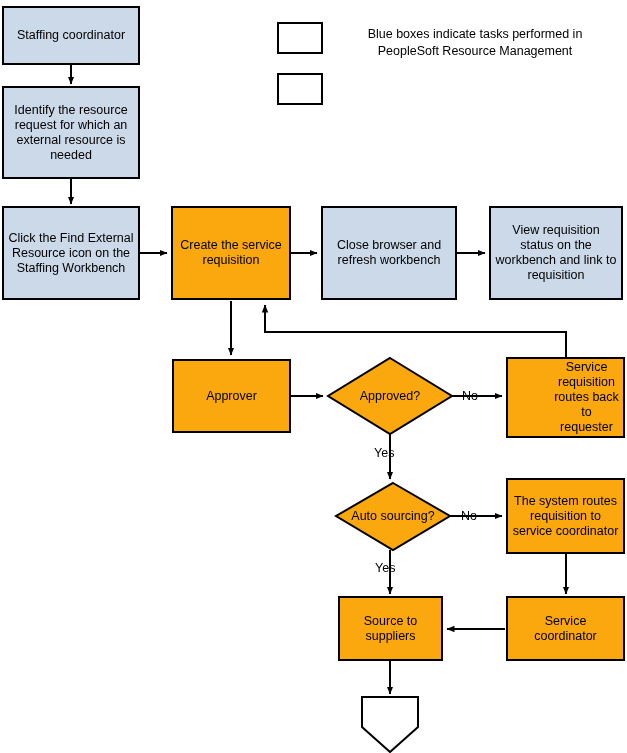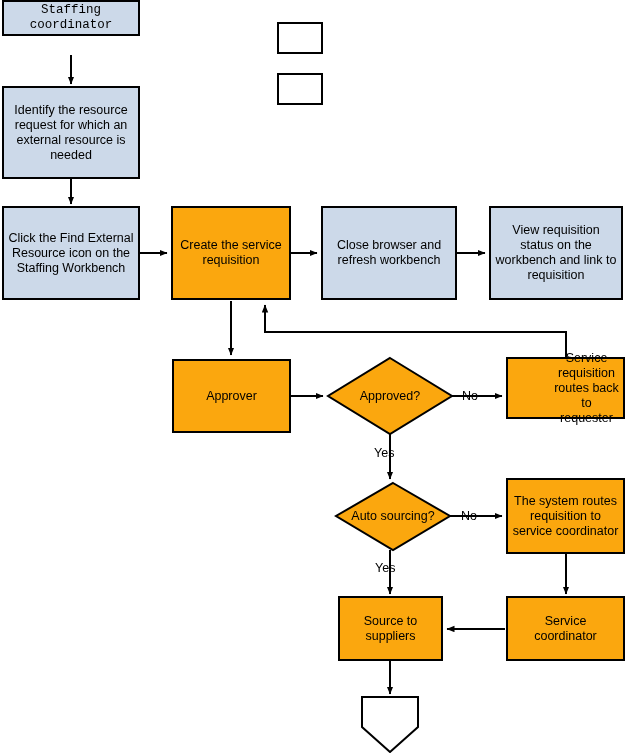--- a/index.html
+++ b/index.html
@@ -133,26 +133,30 @@
       <line x1="390" y1="661" x2="390" y2="694" marker-end="url(#arrow)"></line>
     </g>
 
     <polygon points="390,358 452,396 390,434 328,396" fill="#fba70e" stroke="#000000" stroke-width="2"></polygon>
     <polygon points="393,483 450,516 393,550 336,516" fill="#fba70e" stroke="#000000" stroke-width="2"></polygon>
 
     <polygon points="362,697 418,697 418,727 390,752 362,727" fill="#ffffff" stroke="#000000" stroke-width="2"></polygon>
   </svg>
 
   <div class="legend-swatch blue" style="left:277px; top:22px;"></div>
+  <div class="legend-text" style="left:335px; top:26px; width:280px;">
+    <div>Blue boxes indicate tasks performed in</div>
+    <div>PeopleSoft Resource Management</div>
+  </div>
 
   <div class="legend-swatch orange" style="left:277px; top:73px;"></div>
   <div class="legend-text" style="left:330px; top:75px; width:290px;">
   </div>
 
-  <div class="node blue" style="left:2px; top:0; width:138px; height:36px;font-family:Liberation Mono, monospace;">
+  <div class="node blue" style="left:2px; top:6px; width:138px; height:59px;">
     <span>Staffing coordinator</span>
   </div>
 
   <div class="node blue" style="left:2px; top:86px; width:138px; height:93px;">
     <span>Identify the resource request for which an external resource is needed</span>
   </div>
 
   <div class="node blue" style="left:2px; top:206px; width:138px; height:94px;">
     <span>Click the Find External Resource icon on the Staffing Workbench</span>
   </div>
@@ -170,21 +174,21 @@
   </div>
 
   <div class="node orange" style="left:172px; top:359px; width:119px; height:74px;">
     <span>Approver</span>
   </div>
 
   <div class="diamond-wrap" style="left:328px; top:358px; width:124px; height:76px;">
     <div class="diamond-label">Approved?</div>
   </div>
 
-  <div class="node orange" style="left:506px; top:357px; width:119px; height:62px;padding-left:46px;">
+  <div class="node orange" style="left:506px; top:357px; width:119px; height:81px;padding-left:46px;">
     <span>Service requisition routes back to requester</span>
   </div>
 
   <div class="diamond-wrap" style="left:336px; top:483px; width:114px; height:67px;">
     <div class="diamond-label">Auto sourcing?</div>
   </div>
 
   <div class="node orange" style="left:506px; top:478px; width:119px; height:76px;">
     <span>The system routes requisition to service coordinator</span>
   </div>

